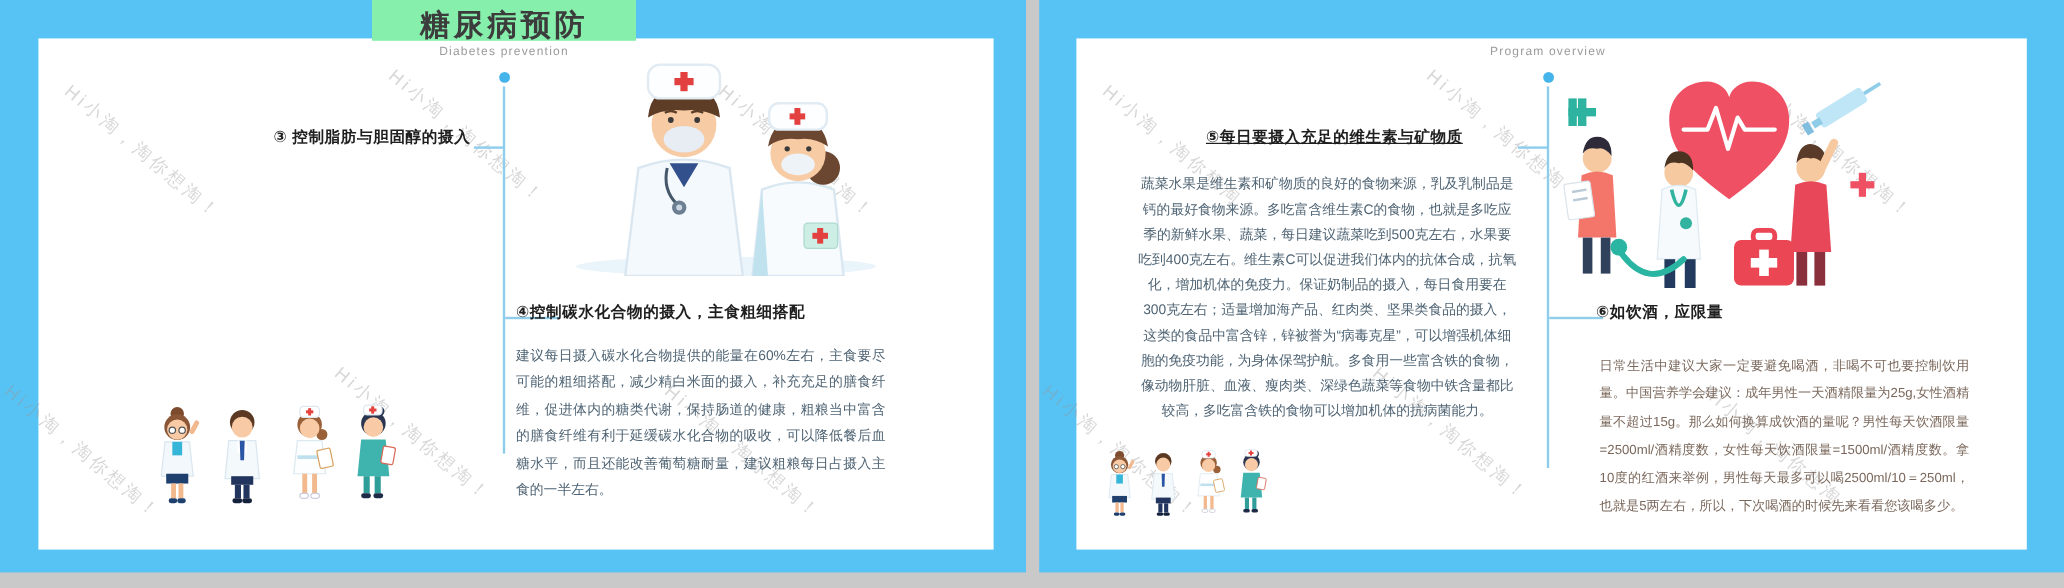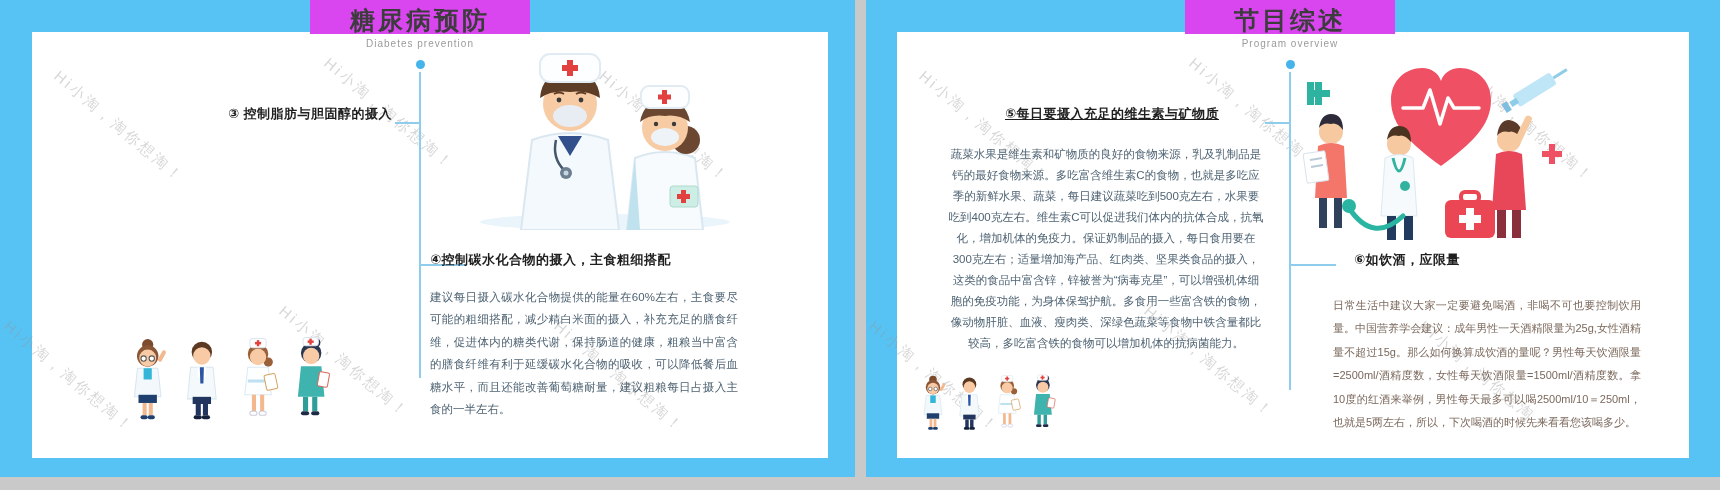--- a/index.html
+++ b/index.html
@@ -7,21 +7,21 @@
   body { background:#c9c9c9; font-family:"Liberation Sans","DejaVu Sans",sans-serif; position:relative; }
 
   .slide { position:absolute; top:0; height:477px; background:#57c3f5; overflow:hidden; }
   #slide1 { left:0; width:855px; }
   #slide2 { left:866px; width:854px; }
 
   .paper { position:absolute; top:32px; background:#ffffff; }
   #slide1 .paper { left:32px; width:796px; height:426px; }
   #slide2 .paper { left:31px; width:792px; height:426px; }
 
-  .title-tab { position:absolute; top:0; height:34px; background:#d946ef; display:flex; align-items:center; justify-content:center; }
+  .title-tab { position:absolute; top:0; height:34px; background:#86efac; display:flex; align-items:center; justify-content:center; }
   #slide1 .title-tab { left:310px; width:220px; }
   #slide2 .title-tab { left:319px; width:210px; }
   .slide-title { font-size:25px; font-weight:bold; color:#3c3c3c; letter-spacing:3px; white-space:nowrap; padding-top:6px; }
   .slide-subtitle { position:absolute; top:38px; width:220px; text-align:center; font-size:10px; color:#9b9b9b; letter-spacing:1px; }
   #slide1 .slide-subtitle { left:310px;text-align:center; }
   #slide2 .slide-subtitle { left:314px; }
 
   .tl-dot { position:absolute; width:9px; height:9px; border-radius:50%; background:#45b4ea; top:60px; }
   .tl-line { position:absolute; width:2px; background:#8ecdec; top:72px; }
   #slide1 .tl-dot { left:416px; } #slide1 .tl-line { left:419px; height:306px; }
@@ -29,21 +29,21 @@
   .tl-connector { position:absolute; height:2px; background:#8ecdec; }
   #s1-c1 { top:122px; left:395px; width:25px; }
   #s1-c2 { top:264px; left:421px; width:45px; }
   #s2-c1 { top:122px; left:399px; width:25px; }
   #s2-c2 { top:264px; left:425px; width:45px; }
 
   .sec-heading { position:absolute; font-size:13px; font-weight:bold; color:#1f1f1f; white-space:nowrap; letter-spacing:0.5px; }
   #s1-h3 { top:105px; left:95px; width:297px; text-align:right; }
   #s1-h4 { top:251px; left:430px; }
   #s2-h5 { top:105px; left:90px; width:312px; text-align:center;text-decoration:underline; }
-  #s2-h6 { top:251px; left:488px; }
+  #s2-h6 { top:251px; left:464px; }
 
   .sec-body { position:absolute; font-size:11.5px; }
   #s1-b3 { top:146px; left:100px; width:294px; line-height:22.4px; color:#565c61; text-align:justify; text-align-last:right; }
   #s1-b4 { top:286px; left:430px; width:308px; line-height:22.4px; color:#4e6373; text-align:justify; }
   #s2-b5 { top:144px; left:82px; width:316px; line-height:21px; color:#4e6373; text-align:center; }
   #s2-b6 { top:294px; left:467px; width:308px; line-height:23.4px; color:#7b685c; text-align:justify; font-size:11px; }
 
   .watermark { position:absolute; font-size:15px; color:rgba(150,150,150,0.38); letter-spacing:3px; white-space:nowrap; transform:rotate(40deg); transform-origin:left top; pointer-events:none; }
 
   .illus { position:absolute; }
@@ -174,23 +174,20 @@
 <div class="slide" id="slide2">
   <div class="paper">
     <span class="watermark" style="left:30px; top:35px;">Hi小淘，淘你想淘！</span>
     <span class="watermark" style="left:300px; top:22px;">Hi小淘，淘你想淘！</span>
     <span class="watermark" style="left:575px; top:35px;">Hi小淘，淘你想淘！</span>
     <span class="watermark" style="left:-20px; top:285px;">Hi小淘，淘你想淘！</span>
     <span class="watermark" style="left:255px; top:270px;">Hi小淘，淘你想淘！</span>
     <span class="watermark" style="left:530px; top:285px;">Hi小淘，淘你想淘！</span>
   </div>
 
-  <div class="title-tab">
-    <div class="slide-title">节目综述</div>
-  </div>
   <div class="slide-subtitle">Program overview</div>
 
   <div class="tl-dot"></div>
   <div class="tl-line"></div>
   <div class="tl-connector" id="s2-c1"></div>
   <div class="tl-connector" id="s2-c2"></div>
 
   <div class="sec-heading" id="s2-h5">⑤每日要摄入充足的维生素与矿物质</div>
   <div class="sec-body" id="s2-b5">蔬菜水果是维生素和矿物质的良好的食物来源，乳及乳制品是钙的最好食物来源。多吃富含维生素C的食物，也就是多吃应季的新鲜水果、蔬菜，每日建议蔬菜吃到500克左右，水果要吃到400克左右。维生素C可以促进我们体内的抗体合成，抗氧化，增加机体的免疫力。保证奶制品的摄入，每日食用要在300克左右；适量增加海产品、红肉类、坚果类食品的摄入，这类的食品中富含锌，锌被誉为“病毒克星”，可以增强机体细胞的免疫功能，为身体保驾护航。多食用一些富含铁的食物，像动物肝脏、血液、瘦肉类、深绿色蔬菜等食物中铁含量都比较高，多吃富含铁的食物可以增加机体的抗病菌能力。</div>
 

